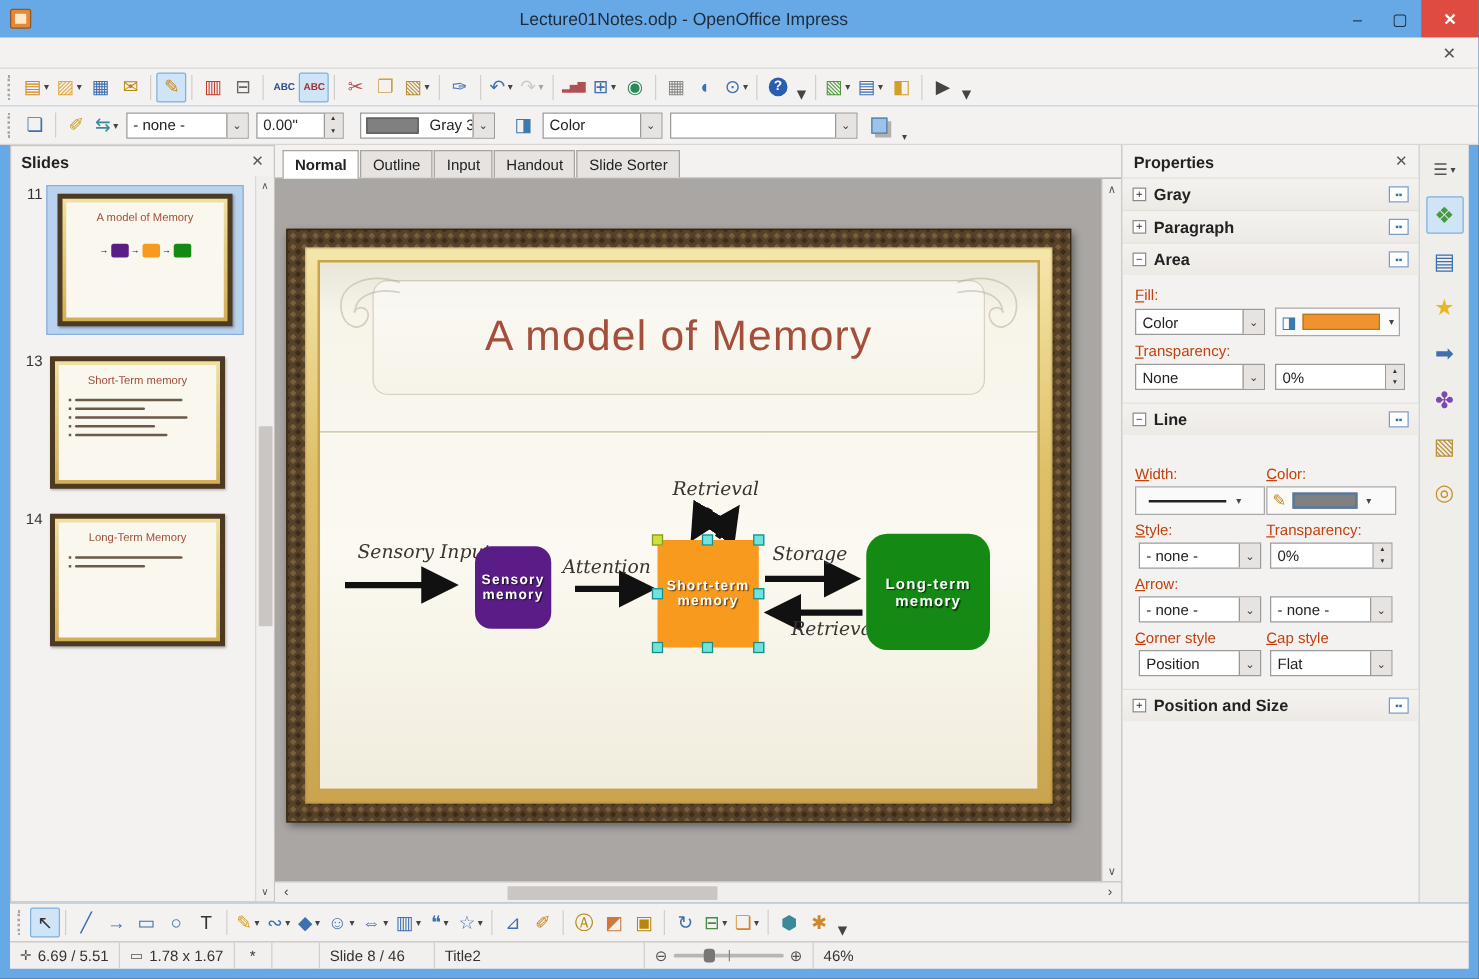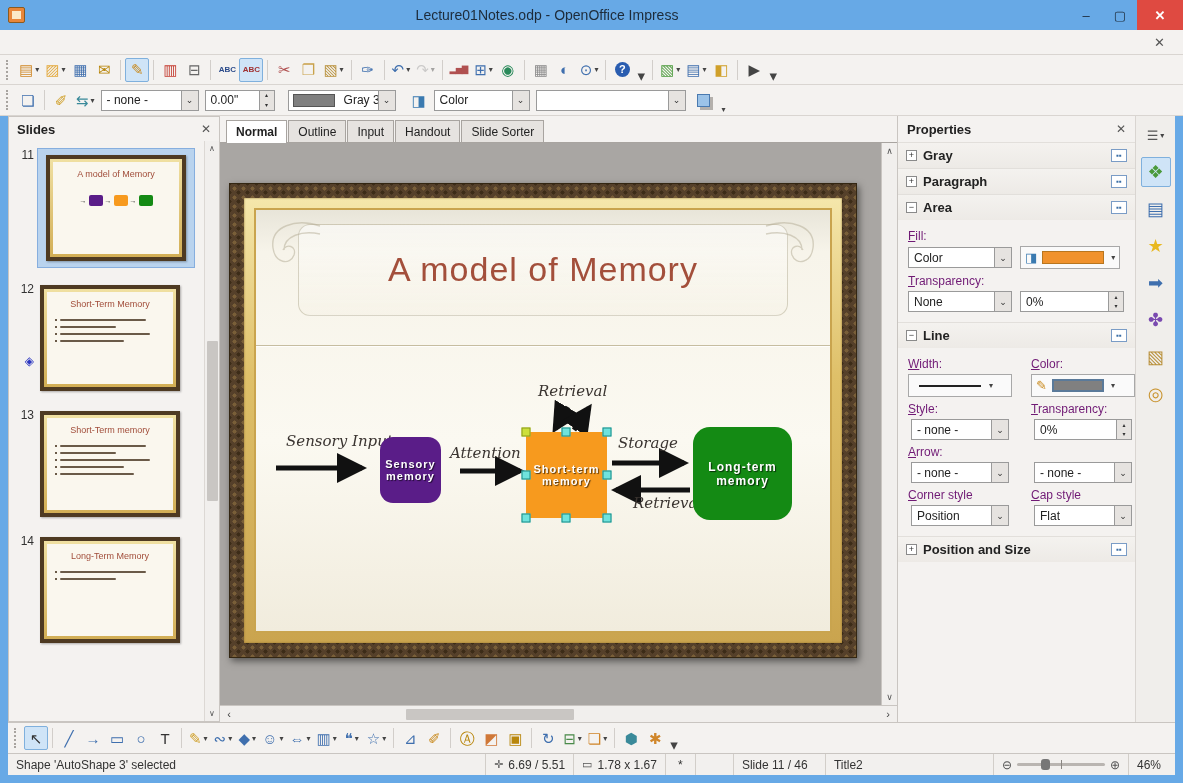--- a/index.html
+++ b/index.html
@@ -107,29 +107,29 @@
 
   
   .sidebar { width:238px; background:#f4f2f0; border-left:1px solid #c9c5c1; display:flex; flex-direction:column; font-size:12px; overflow:hidden; }
   .sb-head { height:26px; display:flex; align-items:center; padding:0 9px; font-size:13px; font-weight:bold; color:#222; }
   .sb-head .x { margin-left:auto; font-weight:normal; color:#555; font-size:12px; }
   .sb-sec { height:26px; display:flex; align-items:center; gap:6px; padding:0 8px; border-top:1px solid #e2dfdb; background:linear-gradient(180deg,#f4f2ef,#edeae6); }
   .sb-sec .exp { width:11px; height:11px; border:1px solid #8a8a8a; background:#fff; font-size:9px; line-height:9px; text-align:center; color:#333; }
   .sb-sec .lbl { font-weight:bold; color:#222; font-size:13px; }
   .sb-sec .launch { margin-left:auto; width:16px; height:13px; border:1px solid #7a9cc6; background:#fff; font-size:8px; line-height:11px; text-align:center; color:#3a6ea5; }
   .sb-body { padding:4px 10px 10px; }
-  .flabel { font-size:12px; color:#701a75; margin:5px 0 3px; }
+  .flabel { font-size:12px; color:#c2410c; margin:5px 0 3px; }
   .frow { display:flex; align-items:center; gap:8px; }
   .frow .combo, .frow .spin { margin:0; }
   .w100 { width:104px; } .w104 { width:104px; }
   .scombo { display:flex; align-items:center; border:1px solid #a8a8a8; background:#fafafa; height:23px; padding:0 4px; }
   .fillswatch { width:62px; height:13px; background:#f0922d; border:1px solid #b8761f; margin:0 5px; }
   .grayswatch { width:52px; height:13px; background:#808080; border:2px solid #5a7a9a; margin:0 5px; }
   .ic { font-size:13px; line-height:1; }
-  .grid2 { display:grid; grid-template-columns:104px 104px; column-gap:19px; padding:0; }
+  .grid2 { display:grid; grid-template-columns:104px 104px; column-gap:1px; padding:0;margin-top:15px; }
   .line-sample { width:62px; height:2px; background:#222; margin:0 6px; }
 
   
   .tabstrip { width:40px; background:#f0eeeb; border-left:1px solid #d9d5d1; display:flex; flex-direction:column; align-items:center; padding-top:4px; gap:7px; }
   .tabstrip .tb-btn { width:30px; height:30px; }
   .tabstrip .tb-ic { font-size:18px; }
   .tabstrip .menu-ic { font-size:13px; }
 
   
   .drawbar { height:31px; background:#f4f2f0; border-top:1px solid #c9c5c1; display:flex; align-items:center; padding:0 4px; margin:0 8px; }
@@ -343,41 +343,20 @@
                   <div class="sgold">
                     <div class="scontent">
                       <div class="stitle">A model of Memory</div>
                       <div class="sdg">
                         <span class="ar">→</span>
                         <span class="bx" style="background: rgb(90, 29, 136);"></span>
                         <span class="ar">→</span>
                         <span class="bx" style="background: rgb(247, 154, 30);"></span>
                         <span class="ar">→</span>
                         <span class="bx" style="background: rgb(20, 138, 20);"></span>
-                      </div>
-                    </div>
-                  </div>
-                </div>
-              </div>
-            </div>
-            <div class="srow">
-              <div class="snumcol">
-                <span class="snum">12</span>
-                <span class="anim">◈</span>
-              </div>
-              <div class="sthumbwrap">
-                <div class="sthumb">
-                  <div class="sgold">
-                    <div class="scontent">
-                      <div class="stitle">Short-Term Memory</div>
-                      <div class="sbars">
-                        <div class="sbar" style="width: 86px;"></div>
-                        <div class="sbar" style="width: 56px;"></div>
-                        <div class="sbar" style="width: 90px;"></div>
-                        <div class="sbar" style="width: 64px;"></div>
                       </div>
                     </div>
                   </div>
                 </div>
               </div>
             </div>
             <div class="srow">
               <div class="snumcol">
                 <span class="snum">13</span>
               </div>
@@ -732,32 +711,31 @@
         <span class="tb-btn">
           <span class="tb-ic" style="color: rgb(208, 134, 42);">✱</span>
         </span>
         <span class="tb-btn overflow">
           <span class="tb-ic">▾</span>
         </span>
       </span>
   </div>
 
   <div class="statusbar">
-    <span class="seg first">Shape 'AutoShape 3' selected</span>
     <span class="seg">
       <span class="sic">✛</span>
       <span>6.69 / 5.51</span>
     </span>
     <span class="seg">
       <span class="sic">▭</span>
       <span>1.78 x 1.67</span>
     </span>
     <span class="seg" style="width:30px;justify-content:center">*</span>
     <span class="seg" style="width:38px"></span>
-    <span class="seg" style="width:92px">Slide 11 / 46</span>
+    <span class="seg" style="width:92px">Slide 8 / 46</span>
     <span class="seg" style="width:168px">Title2</span>
     <span class="seg">
       <span class="zoomslider">
         <span class="zbtn">⊖</span>
         <span class="ztrack">
             <span class="ztick"></span>
             <span class="zthumb"></span>
           </span>
         <span class="zbtn">⊕</span>
       </span>

